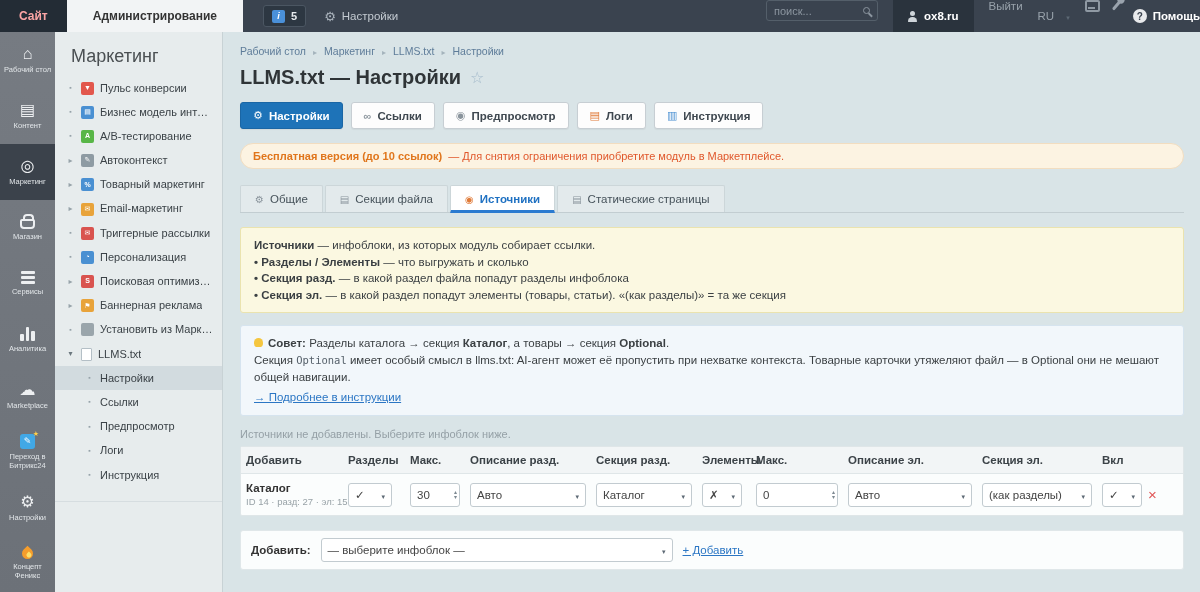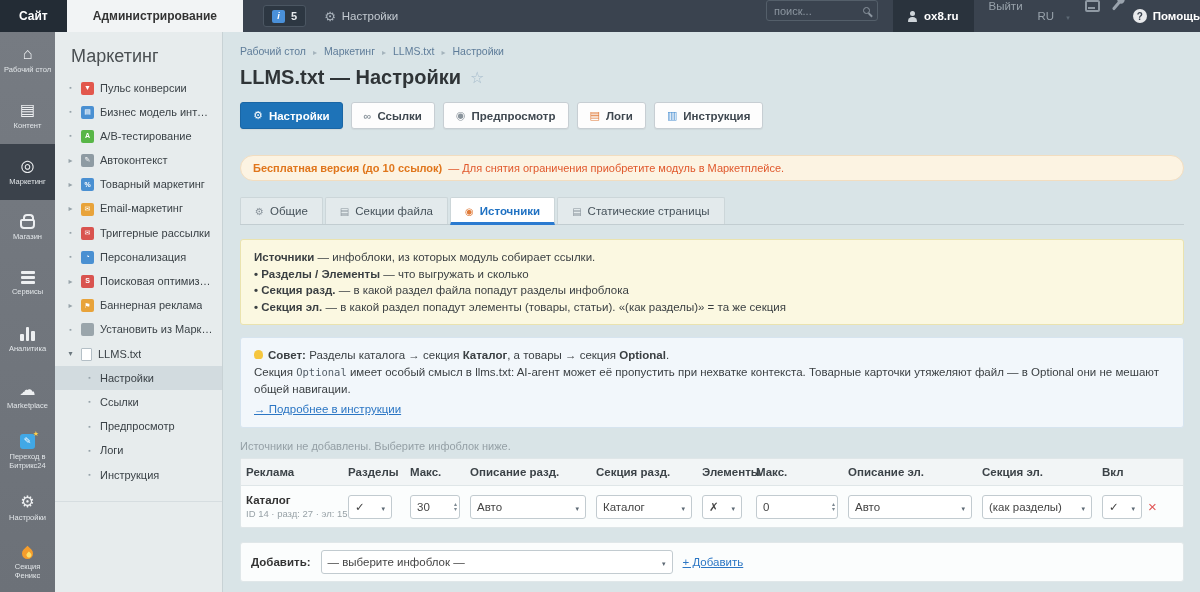--- a/index.html
+++ b/index.html
@@ -27,21 +27,21 @@
   .i-s::before{content:"S";}
   .chev::before{content:"▾";font-size:7px;color:#5d6974;}
   .mk{width:9px;flex:none;font-size:7px;color:#97a3aa;text-align:center;}
   .mk-leaf::before{content:"▪";}
   .mk-exp::before{content:"▸";font-size:8px;}
   .mk-open::before{content:"▾";font-size:8px;color:#6b777e;}
   .sep::before{content:"▸";font-size:8px;color:#a4b3bc;}
 
   
   .topbar{position:absolute;top:0;left:0;right:0;height:32px;background:#3a434f;display:flex;align-items:center;z-index:5;}
-  .tab-site{height:32px;display:flex;align-items:center;padding:0 19px;background:#232c35;color:#ffffff;font-size:12px;font-weight:bold;cursor:pointer;}
+  .tab-site{height:32px;display:flex;align-items:center;padding:0 19px;background:#232c35;color:#fca5a5;font-size:12px;font-weight:bold;cursor:pointer;}
   .tab-admin{height:32px;display:flex;align-items:center;padding:0 26px;background:#f2f4f5;color:#333;font-size:12px;font-weight:bold;cursor:pointer;}
   .notif{margin-left:20px;height:22px;background:#2d3742;border:1px solid #4b5662;border-radius:3px;display:flex;align-items:center;gap:6px;padding:0 8px;cursor:pointer;}
   .notif-i{width:13px;height:13px;background:#4a90d9;border-radius:2px;color:#fff;font-size:9px;font-style:italic;font-weight:bold;display:flex;align-items:center;justify-content:center;}
   .notif-n{color:#e7ebee;font-size:11px;font-weight:bold;}
   .tb-set{margin-left:18px;display:flex;align-items:center;gap:6px;color:#c3cad1;font-size:11.5px;cursor:pointer;}
   .tb-set .ic{font-size:13px;color:#aab3bc;}
   .tb-right{margin-left:auto;display:flex;gap:15px;}
   .search{width:112px;height:21px;border:1px solid #545f6a;border-radius:3px;display:flex;align-items:center;padding:0 7px;gap:6px;}
   .search input{flex:1;min-width:0;background:transparent;border:none;outline:none;color:#aeb6bf;font-size:11px;font-family:inherit;}
   .search input::placeholder{color:#8c96a0;}
@@ -106,21 +106,21 @@
   .crumbs{display:flex;align-items:center;gap:7px;font-size:10.5px;}
   .crumbs a{color:#5e7c99;text-decoration:none;}
   .pagetitle{margin-top:9px;display:flex;align-items:center;gap:9px;}
   .pagetitle h1{font-size:20px;color:#2f3437;font-weight:bold;}
   .fav{font-size:16px;color:#a6bccc;cursor:pointer;font-style:normal;}
   .toolbar{margin-top:13px;display:flex;gap:8px;}
   .btn{height:27px;display:flex;align-items:center;gap:6px;padding:0 12px;border-radius:3px;background:#fdfdfd;border:1px solid #c7ced3;font-size:11.5px;font-weight:bold;color:#3f4850;cursor:pointer;box-shadow:0 1px 1px rgba(0,0,0,.05);}
   .btn .bic{font-size:11px;font-style:normal;}
   .btn.active{background:#1e73b8;border-color:#1a66a5;color:#fff;}
   .ic-gray{color:#8a949c;}.ic-orange{color:#e07b39;}.ic-blue{color:#4a90d2;}
-  .banner{margin-top:26px;background:#fcf3e2;border:1px solid #f2ddc0;border-radius:13px;padding:6px 12px;font-size:11px;display:flex;gap:6px;align-items:center;}
+  .banner{margin-top:14px;background:#fcf3e2;border:1px solid #f2ddc0;border-radius:13px;padding:6px 12px;font-size:11px;display:flex;gap:6px;align-items:center;}
   .banner b{color:#e0761c;}
   .banner span{color:#e0582c;}
   .tabs{margin-top:16px;border-bottom:1px solid #c2cdd1;display:flex;gap:2px;align-items:flex-end;}
   .tab{display:flex;align-items:center;gap:6px;padding:7px 14px;background:#e3eaec;border:1px solid #ccd6d9;border-bottom:none;border-radius:2px 2px 0 0;font-size:11.5px;color:#46525a;cursor:pointer;}
   .tab .tic{font-size:10px;font-style:normal;}
   .tab.active{background:#fff;color:#1f71c2;font-weight:bold;position:relative;margin-bottom:-1px;border-bottom:3px solid #2a7ad0;padding-bottom:5px;}
   .infobox{margin-top:14px;background:#fbf8e1;border:1px solid #eae3af;border-radius:3px;padding:9px 13px;font-size:11.5px;color:#3a3f42;line-height:16.5px;}
   .tipbox{margin-top:12px;background:#f2f7fb;border:1px solid #d6e4ef;border-radius:3px;padding:9px 13px;font-size:11.5px;color:#3a3f42;line-height:17px;}
   .bulb{display:inline-block;width:9px;height:9px;background:#f5c63f;border-radius:50% 50% 40% 40%;margin-right:5px;}
   .code{font-family:"DejaVu Sans Mono","Liberation Mono",monospace;font-size:10.5px;color:#55606a;}
@@ -230,21 +230,21 @@
         <i class="i-pencil"></i>
       </span>
     <span class="rlabel">Переход в Битрикс24</span>
   </div>
   <div class="ritem">
     <i class="ric i-gear"></i>
     <span class="rlabel">Настройки</span>
   </div>
   <div class="ritem">
     <span class="flame"></span>
-    <span class="rlabel">Секция Феникс</span>
+    <span class="rlabel">Концепт Феникс</span>
   </div>
 </div>
 
 <div class="sidebar">
   <div class="sb-title">Маркетинг</div>
   <div class="sitem">
     <span class="mk mk-leaf"></span>
       <i class="mi mi-funnel i-funnel"></i>
       <span class="lbl">Пульс конверсии</span>
   </div>
@@ -404,21 +404,21 @@
     <div>
       <span>Секция </span><span class="code">Optional</span><span> имеет особый смысл в llms.txt: AI-агент может её пропустить при нехватке контекста. Товарные карточки утяжеляют файл — в Optional они не мешают общей навигации.</span>
     </div>
     <a class="tiplink">→ Подробнее в инструкции</a>
   </div>
 
   <div class="note">Источники не добавлены. Выберите инфоблок ниже.</div>
 
   <div class="tbl">
     <div class="thead">
-      <div class="c c0">Реклама</div>
+      <div class="c c0">Добавить</div>
       <div class="c c1">Разделы</div>
       <div class="c c2">Макс.</div>
       <div class="c c3">Описание разд.</div>
       <div class="c c4">Секция разд.</div>
       <div class="c c5">Элементы</div>
       <div class="c c6">Макс.</div>
       <div class="c c7">Описание эл.</div>
       <div class="c c8">Секция эл.</div>
       <div class="c c9">Вкл</div>
       <div class="c c10"></div>

